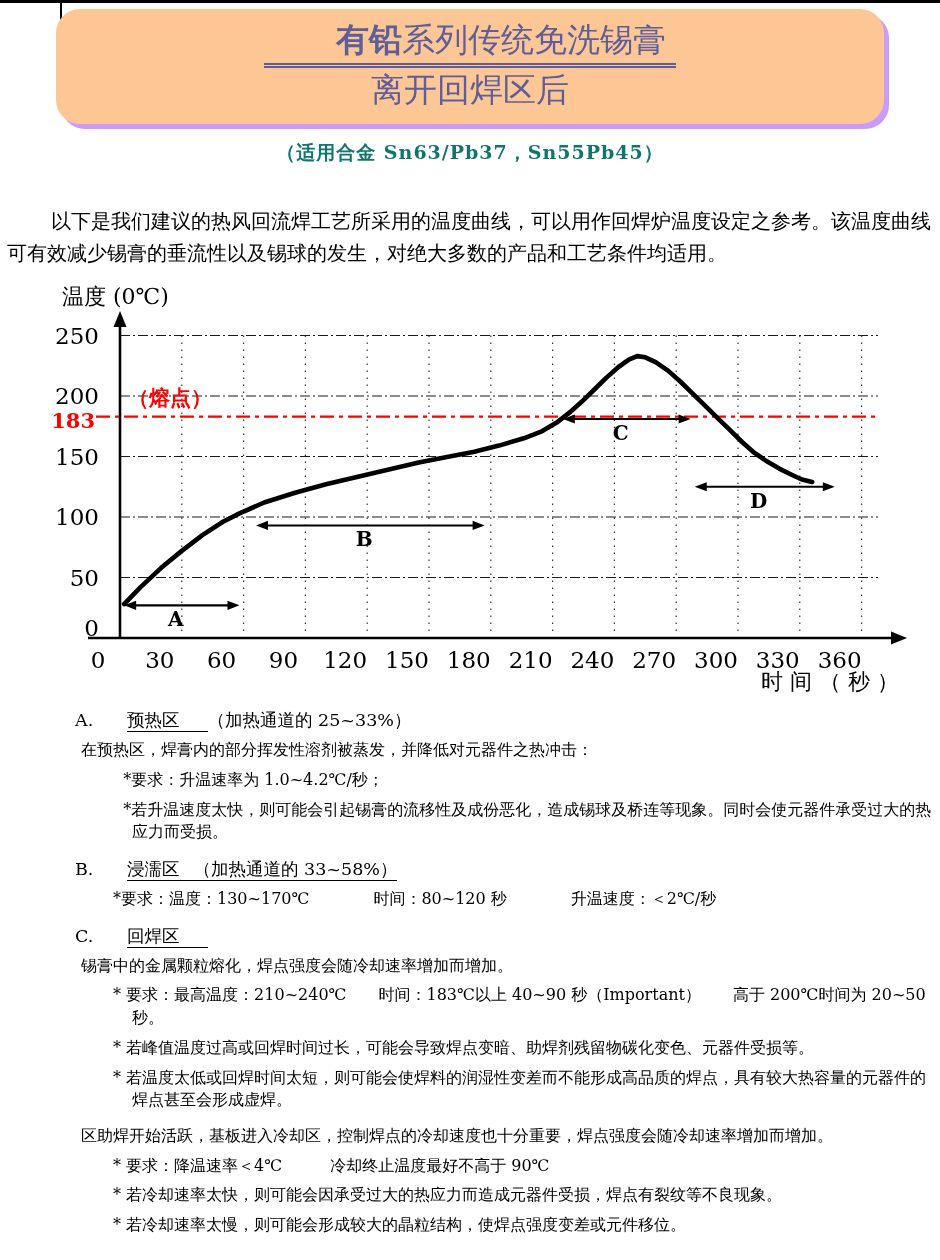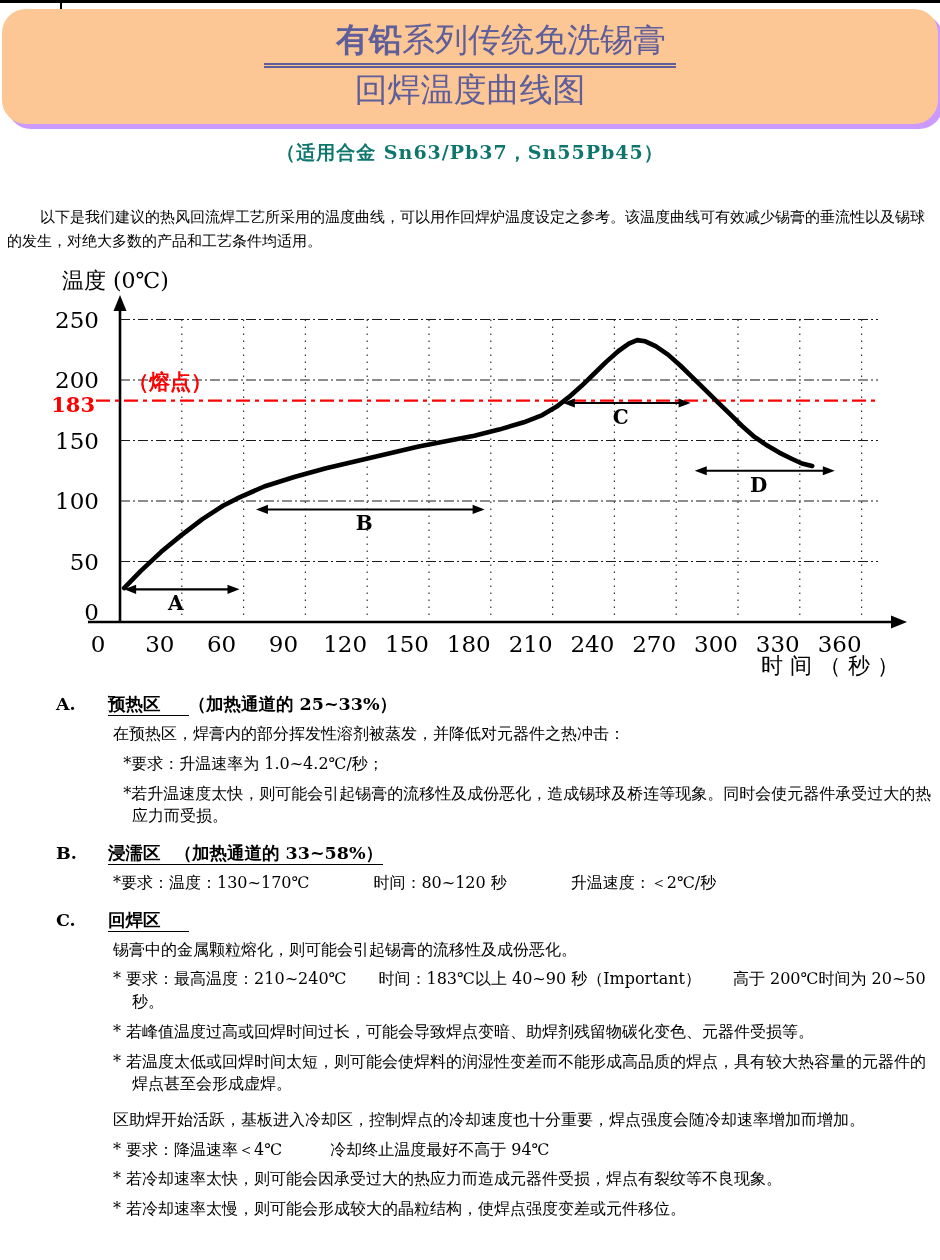--- a/index.html
+++ b/index.html
@@ -11,64 +11,64 @@
   }
   html,body{margin:0;padding:0;background:#ffffff;}
   .page{
     position:relative;width:940px;height:1260px;overflow:hidden;background:#fff;
     font-family:"DejaVu Serif","Liberation Serif",serif;color:#000;
   }
   .top-border{position:absolute;left:0;top:0;width:940px;height:3px;background:#000;}
   .top-left-tick{position:absolute;left:60px;top:3px;width:2px;height:33px;background:#000;}
 
   .header-box{
-    position:relative;width:936px;margin:9px auto 16px;padding:9px 0 13px;
+    position:relative;width:828px;margin:9px auto 16px;padding:9px 0 13px;
     background:var(--box-fill);border-radius:24px;
     box-shadow:5px 5px 0 var(--box-shadow-purple);
     text-align:center;
   }
   .title-line1{font-size:33px;line-height:1.32;color:var(--title-purple);}
   .title-underline{
     display:inline-block;border-bottom:5px double var(--title-purple);
     padding:0 10px 1px 72px;
   }
   .title-bold{font-weight:bold;}
   .title-line2{font-size:33px;line-height:1.32;color:var(--title-purple);}
 
   .subtitle{margin-top:7px;text-align:center;font-size:19px;font-weight:bold;color:#0f766e;letter-spacing:1px;}
 
-  .intro{margin:39px 6px 0 7px;font-size:15px;line-height:1.6;text-indent:2.2em;}
+  .intro{margin:39px 6px 0 7px;font-size:20px;line-height:1.6;text-indent:2.2em;}
 
   .chart-wrap{position:relative;height:424px;margin-top:2px;}
   .chart-wrap svg{position:absolute;left:0;top:0;}
 
   .sections{margin-top:0;}
   .section{margin-top:13px;}
-  .sec-head{font-size:17.5px;margin:0;padding-left:56px;font-weight:bold;}
+  .sec-head{font-size:17.5px;margin:0;padding-left:75px;font-weight:normal;}
   .sec-letter{display:inline-block;width:52px;}
   .u{border-bottom:1.6px solid #000;padding-bottom:1px;}
   .u-pad{padding-right:28px;}
   .section p{
-    margin:7px 0;padding-left:113px;padding-right:4px;
+    margin:7px 0;padding-left:81px;padding-right:4px;
     font-size:16px;line-height:1.42;white-space:pre-wrap;
   }
   .section p.starred{padding-left:132px;text-indent:-19px;}
 </style>
 </head>
 <body>
 
 <div class="page">
   <div class="top-border"></div>
   <div class="top-left-tick"></div>
 
   <div class="header-box">
     <div class="title-line1">
       <span class="title-underline"><span class="title-bold">有铅</span><span>系列传统免洗锡膏</span></span>
     </div>
-    <div class="title-line2">回焊温度曲线图</div>
+    <div class="title-line2">离开回焊区后</div>
   </div>
 
   <div class="subtitle">（适用合金 Sn63/Pb37，Sn55Pb45）</div>
 
   <p class="intro">以下是我们建议的热风回流焊工艺所采用的温度曲线，可以用作回焊炉温度设定之参考。该温度曲线可有效减少锡膏的垂流性以及锡球的发生，对绝大多数的产品和工艺条件均适用。</p>
 
   <div class="chart-wrap">
     <svg id="chart-svg" width="940" height="424" viewBox="0 0 940 424">
       <text x="62" y="33" font-size="22">温度 (0℃)</text>
       <line x1="120" y1="367.5" x2="120" y2="50" stroke="#000" stroke-width="2.6"></line>
@@ -146,27 +146,27 @@
       <p class="starred">  *若升温速度太快，则可能会引起锡膏的流移性及成份恶化，造成锡球及桥连等现象。同时会使元器件承受过大的热应力而受损。</p>
     </div>
 
     <div class="section">
       <h3 class="sec-head"><span class="sec-letter">B.</span><span class="u"><span>浸濡区</span><span style="display:inline-block;width:14px;"></span><span>（加热通道的 33~58%）</span></span></h3>
       <p class="starred">*要求：温度：130~170℃　　　　时间：80~120 秒　　　　升温速度：＜2℃/秒</p>
     </div>
 
     <div class="section">
       <h3 class="sec-head"><span class="sec-letter">C.</span><span class="u u-pad">回焊区</span></h3>
-      <p>锡膏中的金属颗粒熔化，则可能会引起锡膏的流移性及成份恶化。</p>
+      <p>锡膏中的金属颗粒熔化，焊点强度会随冷却速率增加而增加。</p>
       <p class="starred">* 要求：最高温度：210~240℃　　时间：183℃以上 40~90 秒（Important）　　高于 200℃时间为 20~50 秒。</p>
       <p class="starred">* 若峰值温度过高或回焊时间过长，可能会导致焊点变暗、助焊剂残留物碳化变色、元器件受损等。</p>
       <p class="starred">* 若温度太低或回焊时间太短，则可能会使焊料的润湿性变差而不能形成高品质的焊点，具有较大热容量的元器件的焊点甚至会形成虚焊。</p>
     </div>
 
     <div class="section">
       <p>区助焊开始活跃，基板进入冷却区，控制焊点的冷却速度也十分重要，焊点强度会随冷却速率增加而增加。</p>
-      <p class="starred">* 要求：降温速率＜4℃　　　冷却终止温度最好不高于 94℃</p>
+      <p class="starred">* 要求：降温速率＜4℃　　　冷却终止温度最好不高于 90℃</p>
       <p class="starred">* 若冷却速率太快，则可能会因承受过大的热应力而造成元器件受损，焊点有裂纹等不良现象。</p>
       <p class="starred">* 若冷却速率太慢，则可能会形成较大的晶粒结构，使焊点强度变差或元件移位。</p>
     </div>
   </div>
 
 </div>
 
 </body></html>

